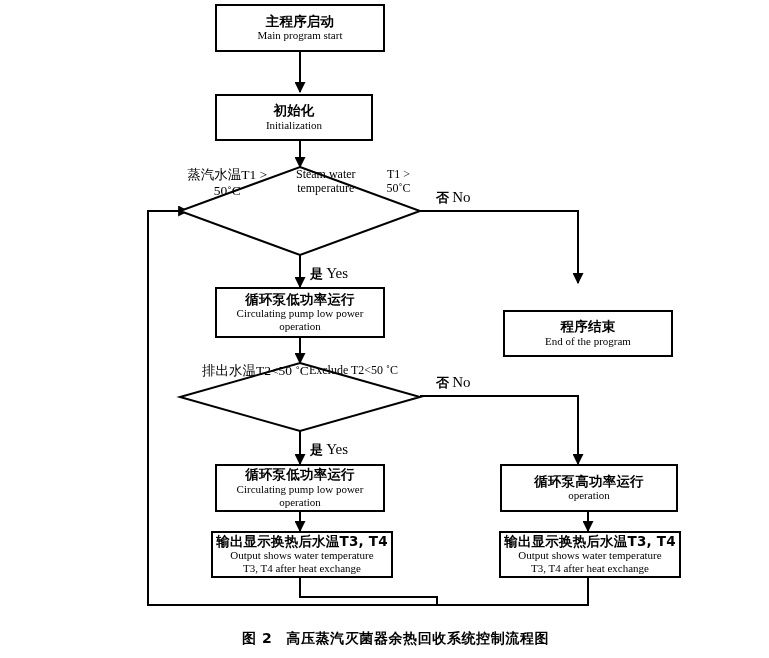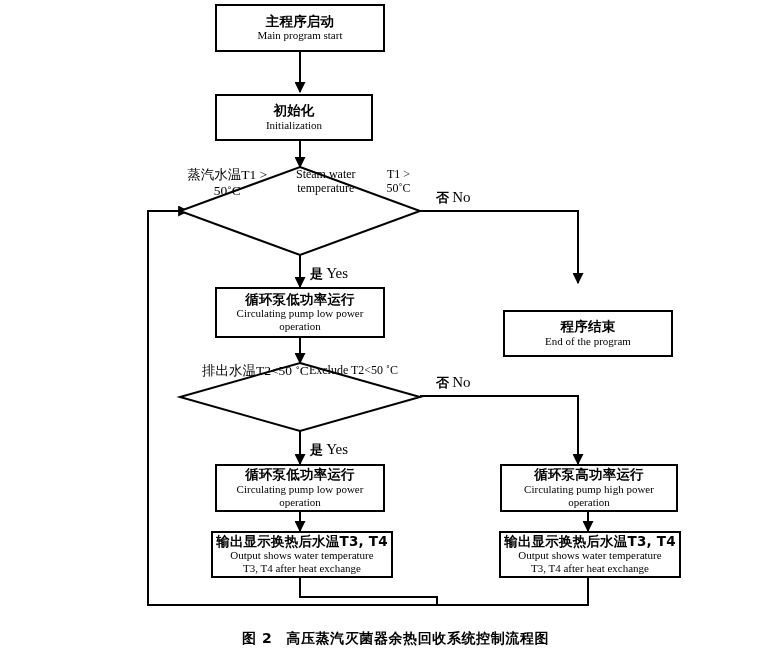--- a/index.html
+++ b/index.html
@@ -170,21 +170,20 @@
   </div>
 
   <div class="node process" style="left:215px; top:464px; width:170px; height:48px;">
     <div class="cn">循环泵低功率运行</div>
     <div class="en">Circulating pump low power</div>
     <div class="en">operation</div>
   </div>
 
   <div class="node process" style="left:500px; top:464px; width:178px; height:48px;">
     <div class="cn">循环泵高功率运行</div>
-    <div class="en">Circulating pump high power</div>
     <div class="en">operation</div>
   </div>
 
   <div class="node process" style="left:211px; top:531px; width:182px; height:47px;">
     <div class="cn">输出显示换热后水温T3, T4</div>
     <div class="en">Output shows water temperature</div>
     <div class="en">T3, T4 after heat exchange</div>
   </div>
 
   <div class="node process" style="left:499px; top:531px; width:182px; height:47px;">

